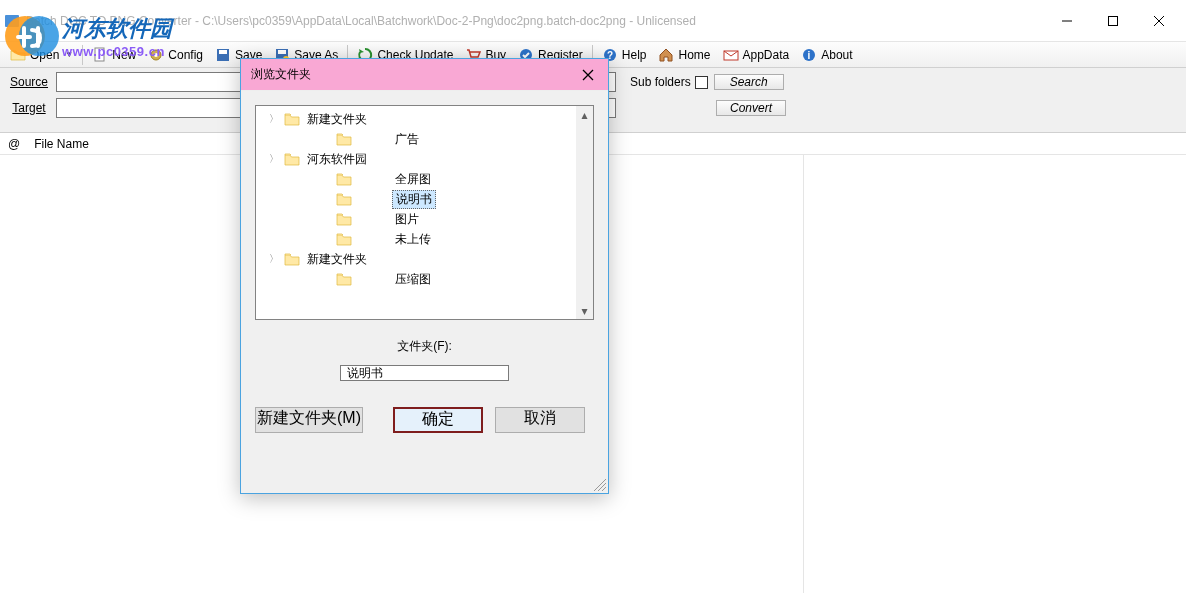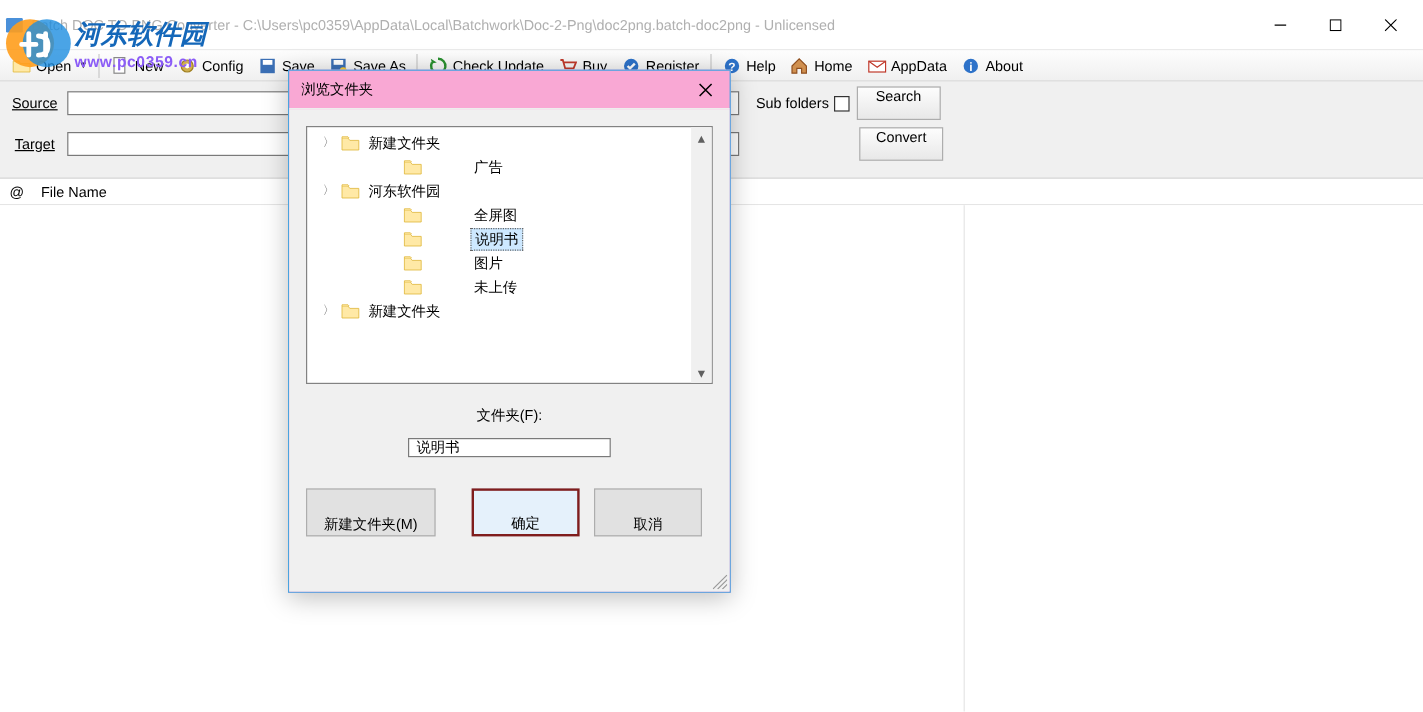--- a/index.html
+++ b/index.html
@@ -26,21 +26,21 @@
 .tbtn .ic { width: 16px; height: 16px; display: inline-flex; align-items: center; justify-content: center; }
 .tsep { width: 1px; height: 20px; background: #c8c8c8; margin: 0 3px; }
 
 
 .formarea { padding: 4px 8px 8px 8px; border-bottom: 1px solid #d0d0d0; background: #f0f0f0; }
 .frow { display: flex; align-items: center; margin-bottom: 6px; gap: 6px; }
 .flabel { width: 42px; text-align: center; color: #000; text-decoration: underline; }
 .finput { flex: 0 0 560px; height: 20px; border: 1px solid #7a7a7a; background: #fff; padding: 0 3px; }
 .chklbl { display: flex; align-items: center; gap: 4px; margin-left: 8px; }
 .chkbox { width: 13px; height: 13px; border: 1px solid #333; background: #fff; }
-.btn { width: 70px; height: 28px; border: 1px solid #adadad; background: linear-gradient(#fdfdfd,#e8e8e8); display: flex; align-items: flex-start; justify-content: center; }
+.btn { width: 70px; height: 16px; border: 1px solid #adadad; background: linear-gradient(#fdfdfd,#e8e8e8); display: flex; align-items: flex-start; justify-content: center; font-style: italic; }
 
 
 .listhdr { height: 22px; background: #fff; border-bottom: 1px solid #e5e5e5; display: flex; align-items: center; padding: 0 8px; gap: 14px; }
 .listarea { flex: 1; background: #fff; display: flex; }
 .listpane { flex: 1; border-right: 1px solid #e5e5e5; }
 .listright { width: 382px; }
 
 
 .dialog { position: absolute; left: 240px; top: 58px; width: 369px; height: 436px; background: #f9a8d4; border: 1px solid #4aa3e0; box-shadow: 0 4px 20px rgba(0,0,0,0.25); display: flex; flex-direction: column; }
 .dlg-titlebar { height: 32px; display: flex; align-items: center; justify-content: space-between; padding: 0 10px; border-bottom: 1px solid #eee; }
@@ -56,21 +56,21 @@
 .tree-item .noexp { width: 12px; }
 .tree-item .foldericon { width: 16px; height: 14px; }
 .tree-item .lbl { padding: 0 3px; }
 .tree-item.selected .lbl { background: #cde8ff; border: 1px dotted #666; }
 .tree-item.lv1 { padding-left: 12px; }
 .tree-item.lv2 { padding-left: 28px; gap: 40px; }
 .folderrow { display: flex; align-items: center; margin-top: 18px; gap: 10px; flex-direction: column; }
 .folderrow .flbl { font-size: 12px; }
 .folderrow input { flex: 1; height: 24px; border: 1px solid #7a7a7a; padding: 0 6px; font-size: 12px; }
 .dlg-buttons { display: flex; gap: 12px; margin-top: 26px; justify-content: flex-start; }
-.dlg-btn { height: 40px; border: 1px solid #adadad; background: #e1e1e1; display: flex; align-items: flex-end; justify-content: center; font-size: 12px; }
+.dlg-btn { height: 26px; border: 1px solid #adadad; background: #e1e1e1; display: flex; align-items: flex-start; justify-content: center; font-size: 16px; }
 .dlg-btn.newf { width: 108px; }
 .dlg-btn.ok { width: 90px; border: 2px solid #7f1d1d; background: #e5f1fb; margin-left: 18px; }
 .dlg-btn.cancel { width: 90px; }
 .resize-grip { position: absolute; right: 2px; bottom: 2px; width: 12px; height: 12px; }
 
 
 .fico { fill: #ffe9a6; stroke: #e0b93e; stroke-width: 0.7; }
 </style>
 </head>
 <body>
@@ -326,20 +326,28 @@
           <span class="lbl">未上传</span>
         </div>
         <div class="tree-item lv1">
           <span class="expander">〉</span>
           <span class="foldericon"><svg viewBox="0 0 16 14" width="16" height="14">
               <path class="fico" d="M1 3 h5 l1.5 2 H15 v8 H1 z"></path>
               <path d="M1 3 v-1 h5 l1 1" fill="#ffe9a6" stroke="#e0b93e" stroke-width="0.7"></path>
             </svg></span>
           <span class="lbl">新建文件夹</span>
         </div>
+        <div class="tree-item lv2">
+          <span class="noexp"></span>
+          <span class="foldericon"><svg viewBox="0 0 16 14" width="16" height="14">
+              <path class="fico" d="M1 3 h5 l1.5 2 H15 v8 H1 z"></path>
+              <path d="M1 3 v-1 h5 l1 1" fill="#ffe9a6" stroke="#e0b93e" stroke-width="0.7"></path>
+            </svg></span>
+          <span class="lbl">压缩图</span>
+        </div>
         <div class="tree-scroll">
           <div class="sbtn">▴</div>
           <div class="strack"></div>
           <div class="sbtn">▾</div>
         </div>
       </div>
     <div class="folderrow">
       <span class="flbl">文件夹(F):</span>
       <input value="说明书" style="">
     </div>

